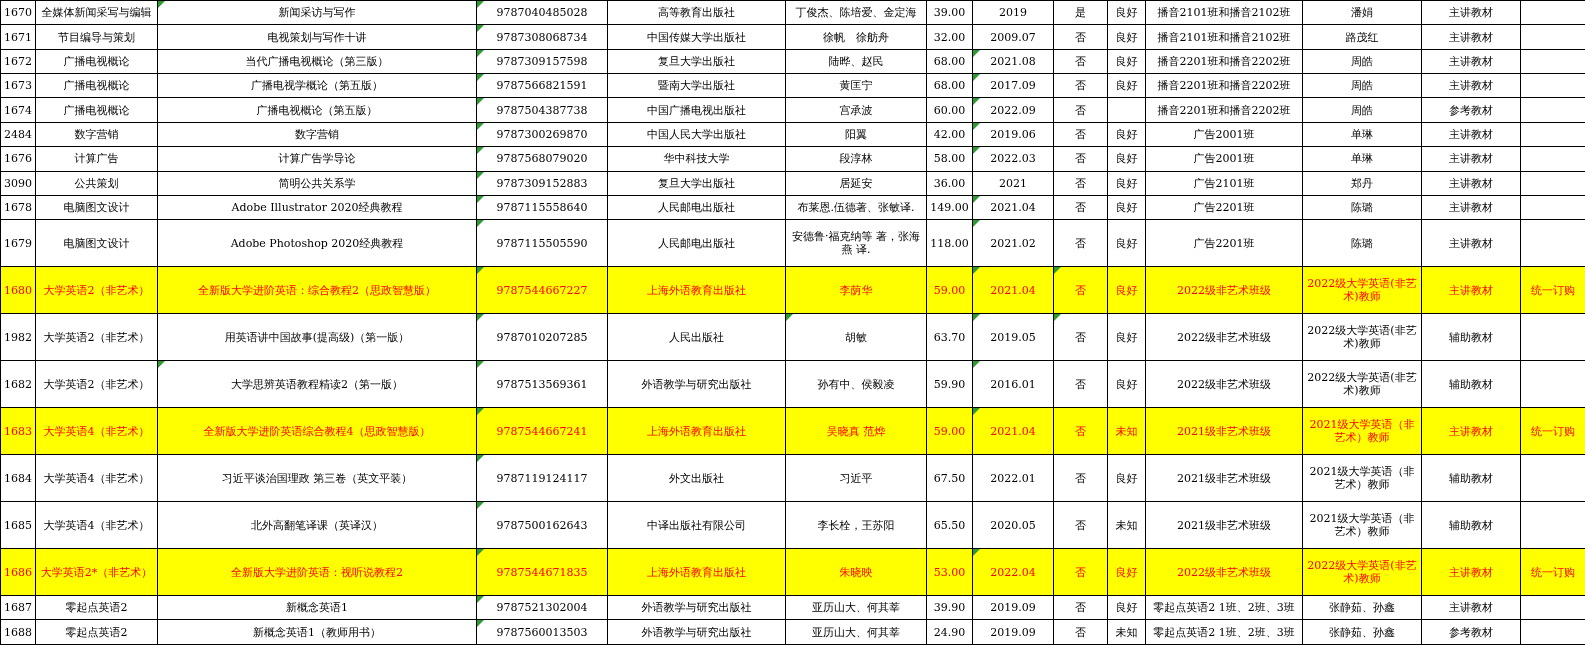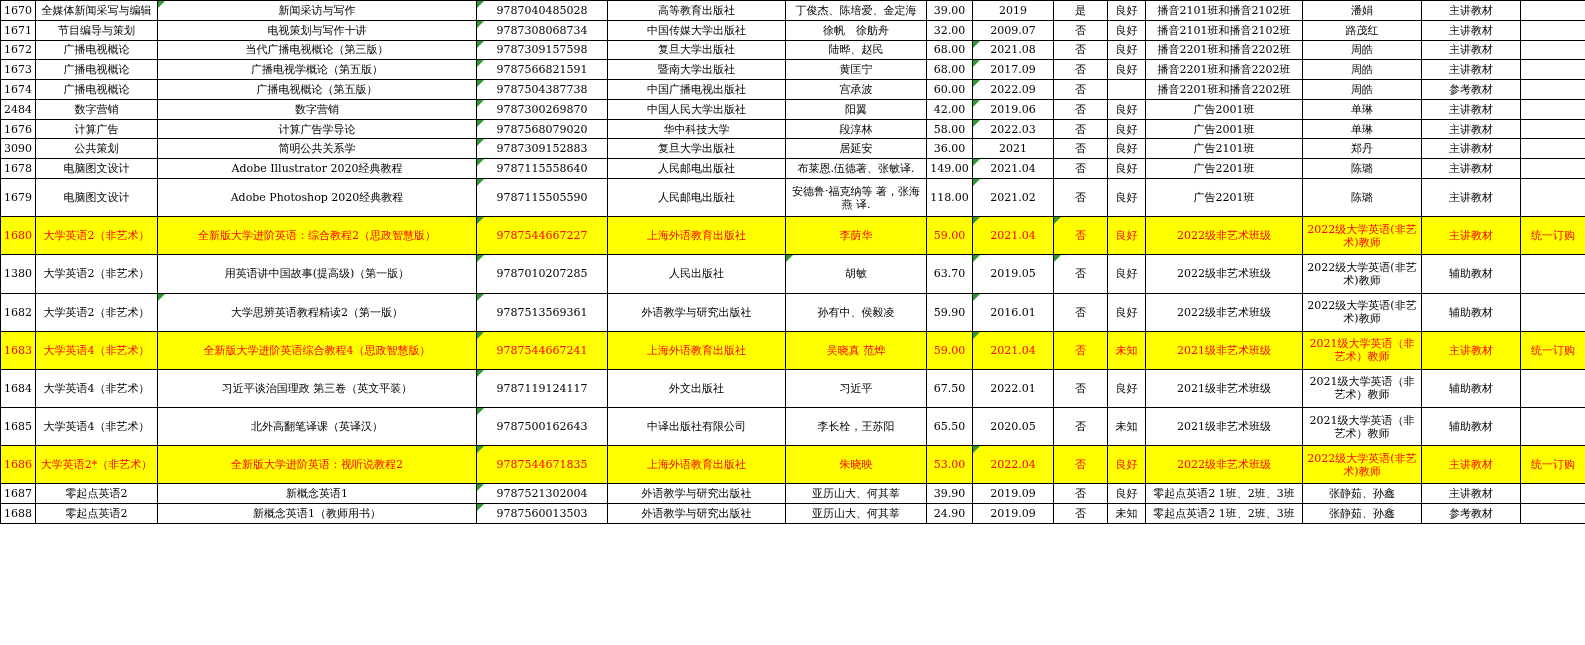--- a/index.html
+++ b/index.html
@@ -1,21 +1,21 @@
 <!DOCTYPE html>
 <html style="--hl: #FFFF00; --hl-text: #FF0000; --flag: #2E9B32; --grid: #000000;"><head>
 <meta charset="utf-8">
 <style>
   :root{
     --hl:#FFFF00; --hl-text:#FF0000; --flag:#2E9B32; --grid:#000000;
   }
   html,body{margin:0;padding:0;background:#ffffff;}
   body{width:1585px;height:645px;overflow:hidden;
        font-family:"DejaVu Serif","Liberation Serif",serif;}
-  table{border-collapse:collapse;table-layout:fixed;width:1585px;height:524px;}
+  table{border-collapse:collapse;table-layout:fixed;width:1585px;height:645px;}
   td{border:1px solid var(--grid);
      text-align:center;vertical-align:middle;
      font-size:11px;line-height:13px;color:#000;
      padding:0 2px;overflow:hidden;position:relative;
      background:#ffffff;word-break:break-all;}
   tr.hl td{background:var(--hl);color:var(--hl-text);}
   .flag{position:absolute;top:0;left:0;width:0;height:0;
         border-top:7px solid var(--flag);border-right:7px solid transparent;}
   .c-serial{width:35px;}  .c-course{width:122px;} .c-title{width:319px;}
   .c-isbn{width:131px;}   .c-publisher{width:178px;} .c-author{width:141px;}
@@ -214,21 +214,21 @@
     <td class="c-price"><span>59.00</span></td>
     <td class="c-year"><span class="flag"></span><span>2021.04</span></td>
     <td class="c-approved"><span class="flag"></span><span>否</span></td>
     <td class="c-condition"><span>良好</span></td>
     <td class="c-classes"><span>2022级非艺术班级</span></td>
     <td class="c-teacher"><span>2022级大学英语(非艺术)教师</span></td>
     <td class="c-role"><span>主讲教材</span></td>
     <td class="c-purchase"><span>统一订购</span></td>
   </tr>
       <tr>
-    <td class="c-serial"><span>1380</span></td>
+    <td class="c-serial"><span>1982</span></td>
     <td class="c-course"><span>大学英语2（非艺术）</span></td>
     <td class="c-title"><span>用英语讲中国故事(提高级)（第一版）</span></td>
     <td class="c-isbn"><span class="flag"></span><span>9787010207285</span></td>
     <td class="c-publisher"><span>人民出版社</span></td>
     <td class="c-author"><span class="flag"></span><span>胡敏</span></td>
     <td class="c-price"><span>63.70</span></td>
     <td class="c-year"><span class="flag"></span><span>2019.05</span></td>
     <td class="c-approved"><span class="flag"></span><span>否</span></td>
     <td class="c-condition"><span>良好</span></td>
     <td class="c-classes"><span>2022级非艺术班级</span></td>

